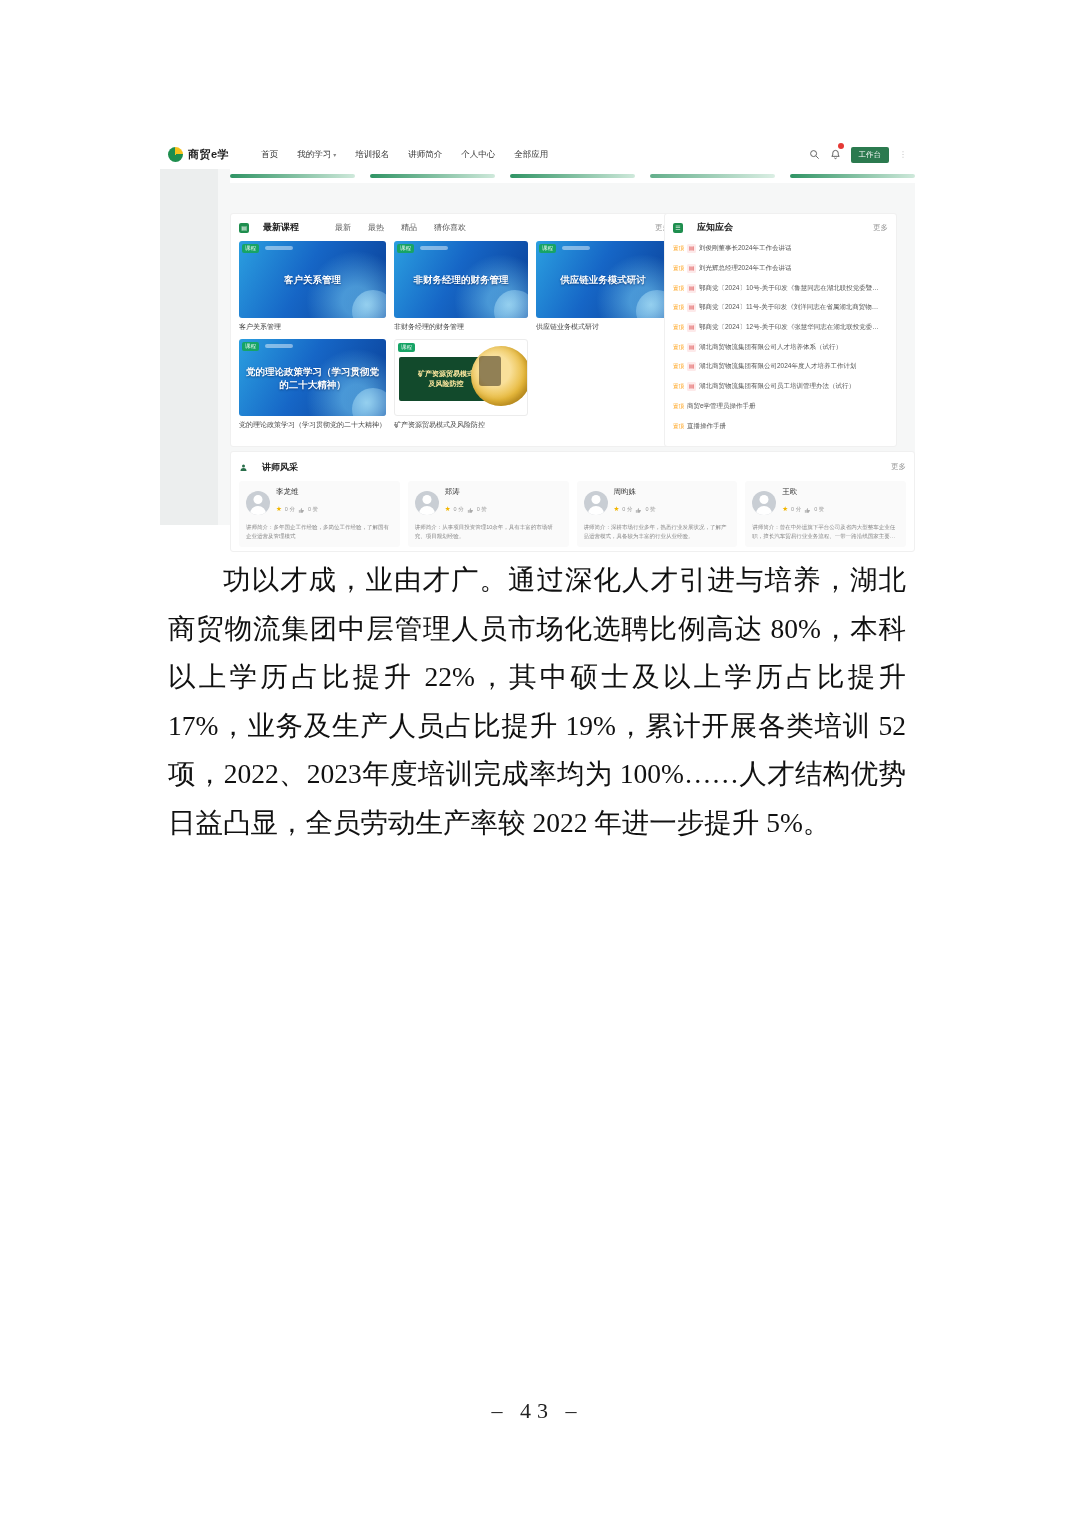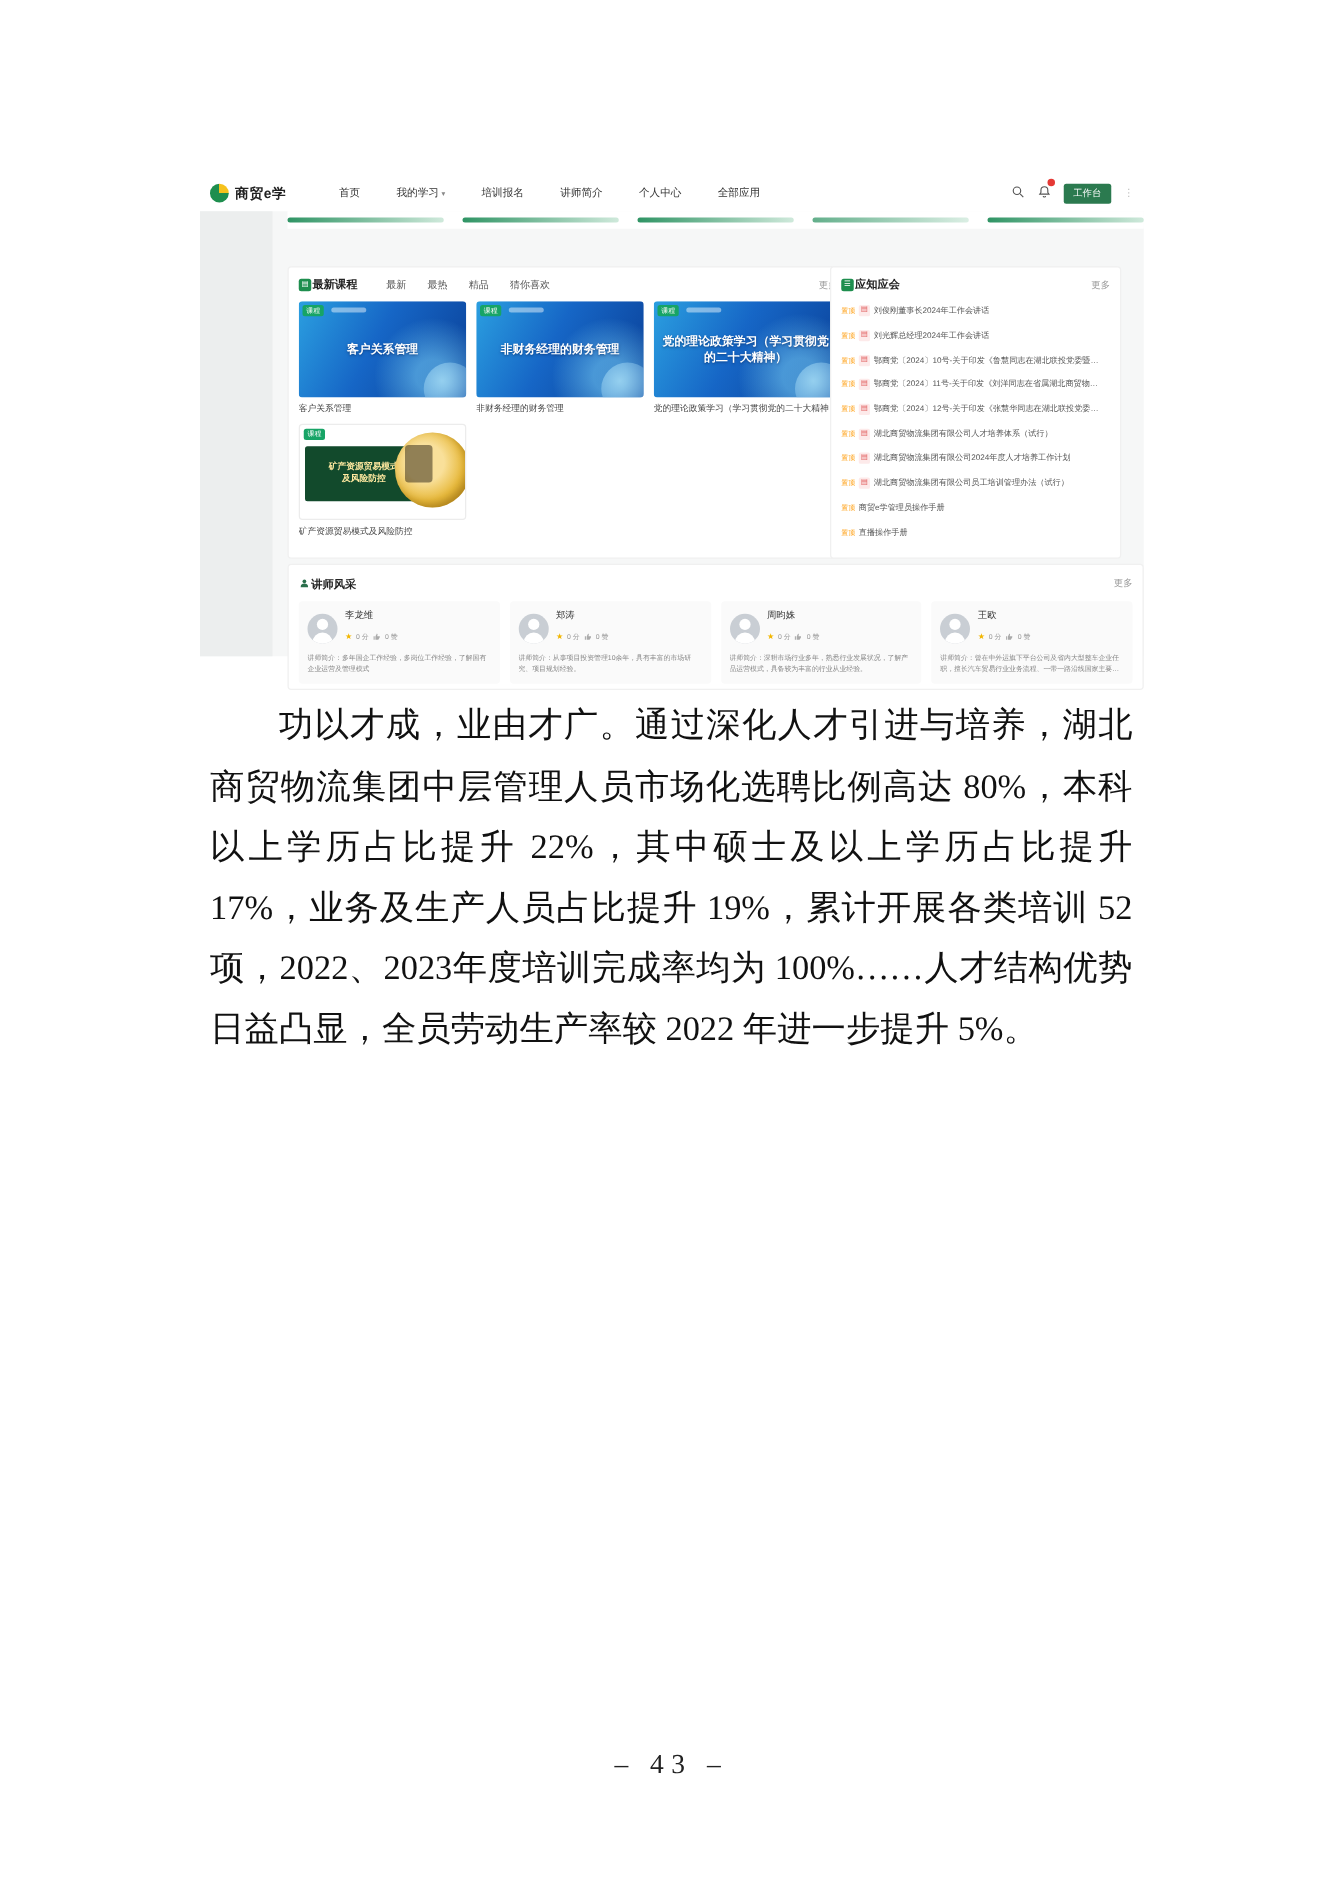--- a/index.html
+++ b/index.html
@@ -6,40 +6,40 @@
   html,body { width:1074px; height:1520px; background:#ffffff; font-family:"Liberation Sans", sans-serif; }
   .doc-page { position:relative; width:1074px; height:1460px; background:#fff; overflow:hidden; }
 
   
   .shot { position:absolute; left:160px; top:140px; width:755px; height:385px; background:#fff; font-family:"Liberation Sans", sans-serif; }
 
   .navbar { position:absolute; left:0; top:0; width:755px; height:29px; background:#fff; display:flex; align-items:center; padding:0 8px; }
   .logo-icon { width:15px; height:15px; border-radius:50%; background:conic-gradient(#f6c21c 0 90deg,#1e8e4e 90deg 360deg); margin-right:5px; flex:0 0 auto; }
   .logo-text { font-size:11px; font-weight:bold; color:#222; letter-spacing:.5px; }
   .nav-items { display:flex; gap:19px; margin-left:32px; }
-  .nav-item { font-size:8.5px; color:#333; white-space:nowrap; cursor:pointer;margin-left:10px; }
+  .nav-item { font-size:8.5px; color:#333; white-space:nowrap; cursor:pointer; }
   .chev { font-size:6px; color:#888; margin-left:2px; }
   .nav-right { margin-left:auto; display:flex; align-items:center; gap:10px;text-align:right; }
   .bell-wrap { position:relative; }
   .badge-dot { position:absolute; top:-3px; right:-3px; width:6px; height:6px; border-radius:50%; background:#e53935; }
   .btn-workbench { background:#2b7a4f; color:#fff; font-size:7.5px; padding:3px 8px; border-radius:2px; white-space:nowrap; cursor:pointer; }
   .nav-more { color:#bbb; font-size:8px; }
 
   .shot-body { position:absolute; left:0; top:29px; right:0; bottom:0; background:#f6f7f7; }
   .left-strip { position:absolute; left:0; top:0; width:58px; bottom:0; background:#eceeee; }
   .band { position:absolute; left:70px; top:0; width:685px; height:14px; background:#fff; display:flex; align-items:center; gap:15px; }
   .bar { flex:1; height:4.5px; border-radius:2px; background:linear-gradient(90deg,#2f9464,#cfe9db); }
   .bar:nth-child(4){ opacity:.75; }
 
   .card { position:absolute; background:#fff; border:1px solid #f0f0f0; border-radius:3px; }
   .card-latest { left:70px; top:44px; width:449px; height:234px; padding:7px 8px; }
   .card-know   { left:504px; top:44px; width:233px; height:234px; padding:7px 8px; }
   .card-teachers { left:70px; top:282px; width:685px; height:101px; padding:6px 8px; }
 
-  .sec-head { display:flex; align-items:center; gap:1px; }
+  .sec-head { display:flex; align-items:center; gap:14px; }
   .sec-icon { width:10px; height:10px; border-radius:2px; background:#1e8e4e; color:#fff; font-size:6px; line-height:10px; text-align:center; flex:0 0 auto; }
   .sec-title { font-size:9px; font-weight:bold; color:#222; white-space:nowrap; }
   .sec-tabs { display:flex; gap:17px; margin-left:22px; }
   .sec-tab { font-size:8px; color:#555; white-space:nowrap; cursor:pointer; }
   .sec-more { margin-left:auto; font-size:7.5px; color:#999; cursor:pointer; white-space:nowrap; }
 
   .course-grid { display:grid; grid-template-columns:repeat(3,1fr); column-gap:8px; row-gap:7px; margin-top:7px; }
   .course { cursor:pointer; }
   .course-img { position:relative; height:77px; border-radius:3px; overflow:hidden;
     background:radial-gradient(circle at 80% 78%, rgba(130,220,255,.5) 0 11%, rgba(130,220,255,0) 38%),
@@ -149,20 +149,29 @@
               <span class="course-brand"></span>
               <div class="course-title">非财务经理的财务管理</div>
               <span class="globe"></span>
             </div>
             <div class="course-caption">非财务经理的财务管理</div>
           </div>
           <div class="course">
             <div class="course-img">
               <span class="course-badge">课程</span>
               <span class="course-brand"></span>
+              <div class="course-title">供应链业务模式研讨</div>
+              <span class="globe"></span>
+            </div>
+            <div class="course-caption">供应链业务模式研讨</div>
+          </div>
+          <div class="course">
+            <div class="course-img">
+              <span class="course-badge">课程</span>
+              <span class="course-brand"></span>
               <div class="course-title">党的理论政策学习（学习贯彻党的二十大精神）</div>
               <span class="globe"></span>
             </div>
             <div class="course-caption">党的理论政策学习（学习贯彻党的二十大精神）</div>
           </div>
           <div class="course">
             <div class="course-img green">
               <span class="course-badge">课程</span>
               <div class="green-box">
                 <div>矿产资源贸易模式</div>

